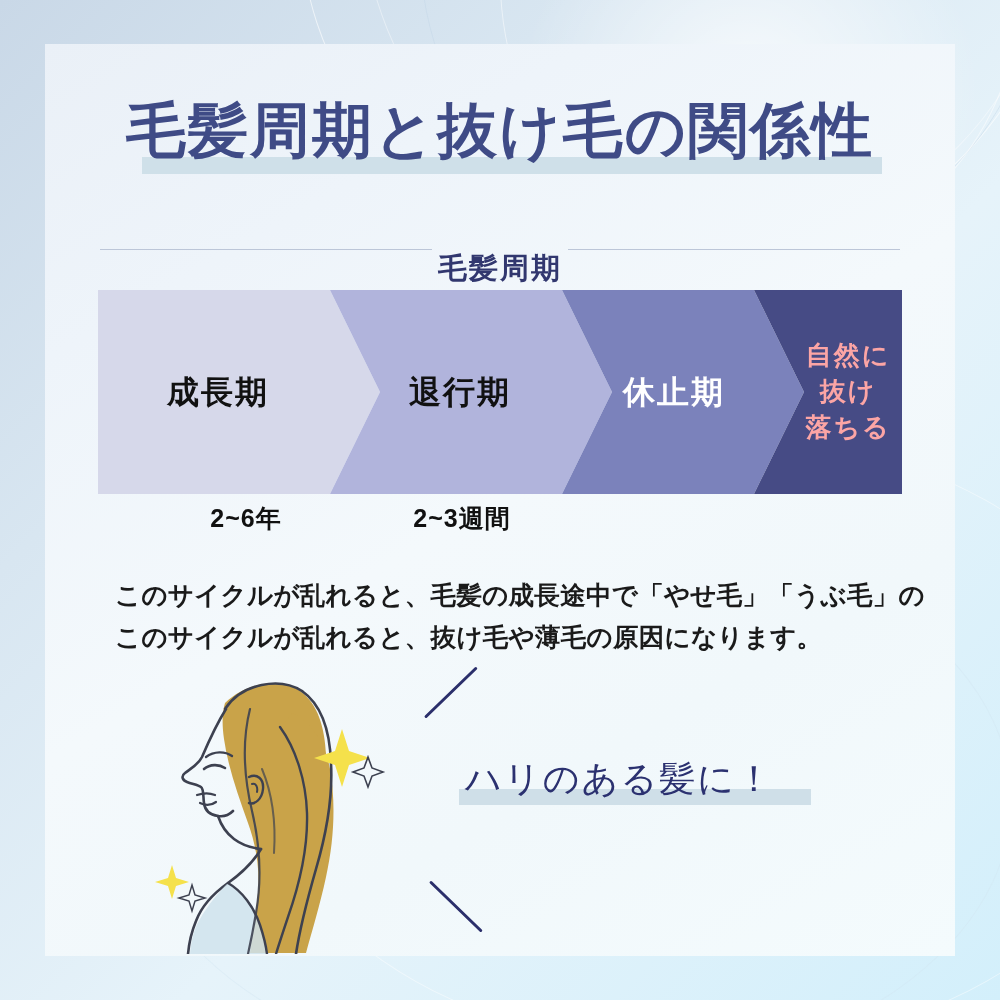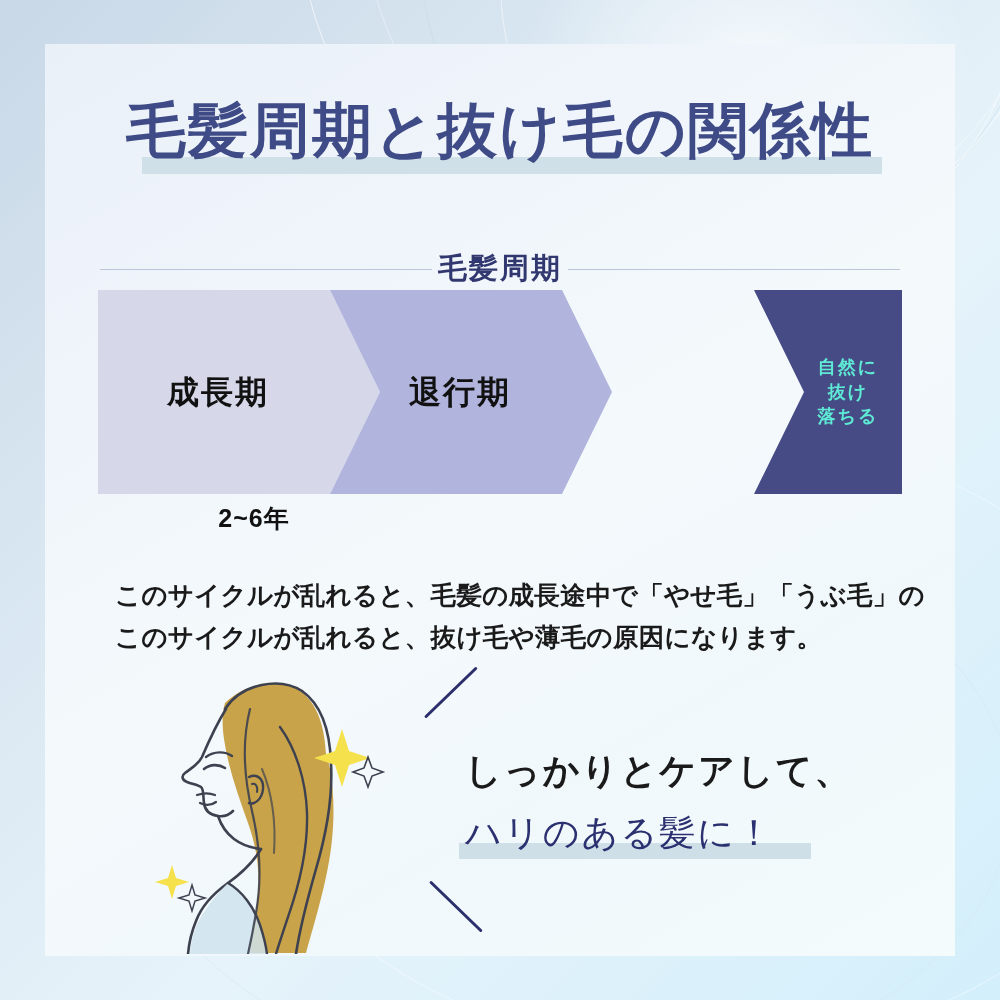--- a/index.html
+++ b/index.html
@@ -86,21 +86,20 @@
     white-space: nowrap;
   }
 
   
   #subtitle-row {
     position: absolute;
     left: 55px;
     top: 205px;
     width: 800px;
     display: flex;
-    align-items: center;
     gap: 6px;
   }
   .rule {
     flex: 1 1 auto;
     height: 1px;
     background: #bcc6d8;
   }
   #subtitle-text {
     flex: 0 0 auto;
     font-size: 29px;
@@ -157,26 +156,26 @@
     background: #7b82bb;
     clip-path: polygon(0 0, 192px 0, 242px 50%, 192px 100%, 0 100%, 50px 50%);
   }
   #chev-3 .chev-label { color: #ffffff; padding-left: 16px; padding-right: 34px; }
 
   #chev-4 {
     left: 656px; width: 148px;
     background: #464b85;
     clip-path: polygon(0 0, 148px 0, 148px 100%, 0 100%, 50px 50%);
   }
-  #chev-4 .chev-label { color: #5eead4; padding-left: 40px; font-size: 18px; }
+  #chev-4 .chev-label { color: #fca5a5; padding-left: 40px; font-size: 26px; }
 
   
   #durations {
     position: absolute;
-    left: 61px;
+    left: 53px;
     top: 458px;
     width: 804px;
     height: 40px;
   }
   .dur {
     position: absolute;
     top: 0;
     font-size: 25px;
     font-weight: 700;
     color: #111111;
@@ -301,29 +300,33 @@
       <span class="rule"></span>
     </div>
 
     <div id="chevrons">
       <div class="chev" id="chev-1">
         <span class="chev-label">成長期</span>
       </div>
       <div class="chev" id="chev-2">
         <span class="chev-label">退行期</span>
       </div>
+      <div class="chev" id="chev-3">
+        <span class="chev-label">休止期</span>
+      </div>
       <div class="chev" id="chev-4">
         <span class="chev-label">自然に
 抜け
 落ちる</span>
       </div>
     </div>
 
     <div id="durations">
       <div class="dur" id="dur-0">2~6年</div>
+      <div class="dur" id="dur-1">2~3週間</div>
     </div>
 
     <div id="body-copy">
       <span class="line">このサイクルが乱れると、毛髪の成長途中で「やせ毛」「うぶ毛」の</span>
       <span class="line">このサイクルが乱れると、抜け毛や薄毛の原因になります。</span>
     </div>
 
     <div id="illustration">
       <svg viewBox="0 0 330 285" xmlns="http://www.w3.org/2000/svg">
 
@@ -380,21 +383,20 @@
           <path d="M42 196 L46 209 L59 213 L46 217 L42 230 L38 217 L25 213 L38 209 Z" fill="#f5e14b"></path>
           <path d="M62 216 L65 226 L75 229 L65 232 L62 242 L59 232 L49 229 L59 226 Z" fill="none" stroke="#3d4150" stroke-width="1.5"></path>
         </g>
       </svg>
     </div>
 
     <div class="accent-line" id="accent-top"></div>
     <div class="accent-line" id="accent-bottom"></div>
 
     <div id="closing">
-      <div id="closing-line1">しっかりとケアして、</div>
       <div id="closing-line2-wrap">
         <span id="closing-hl"></span>
         <span id="closing-line2">ハリのある髪に！</span>
       </div>
     </div>
 
   </div>
 </div>
 
 </body></html>

